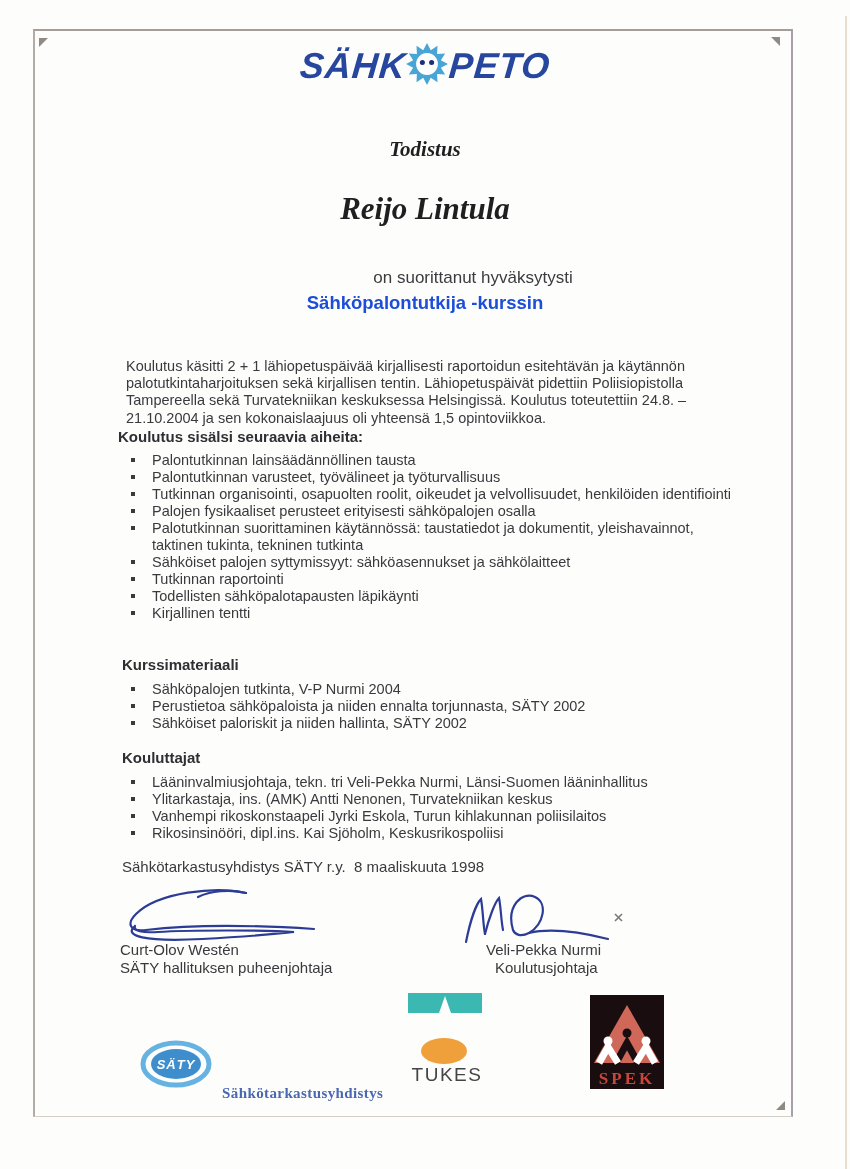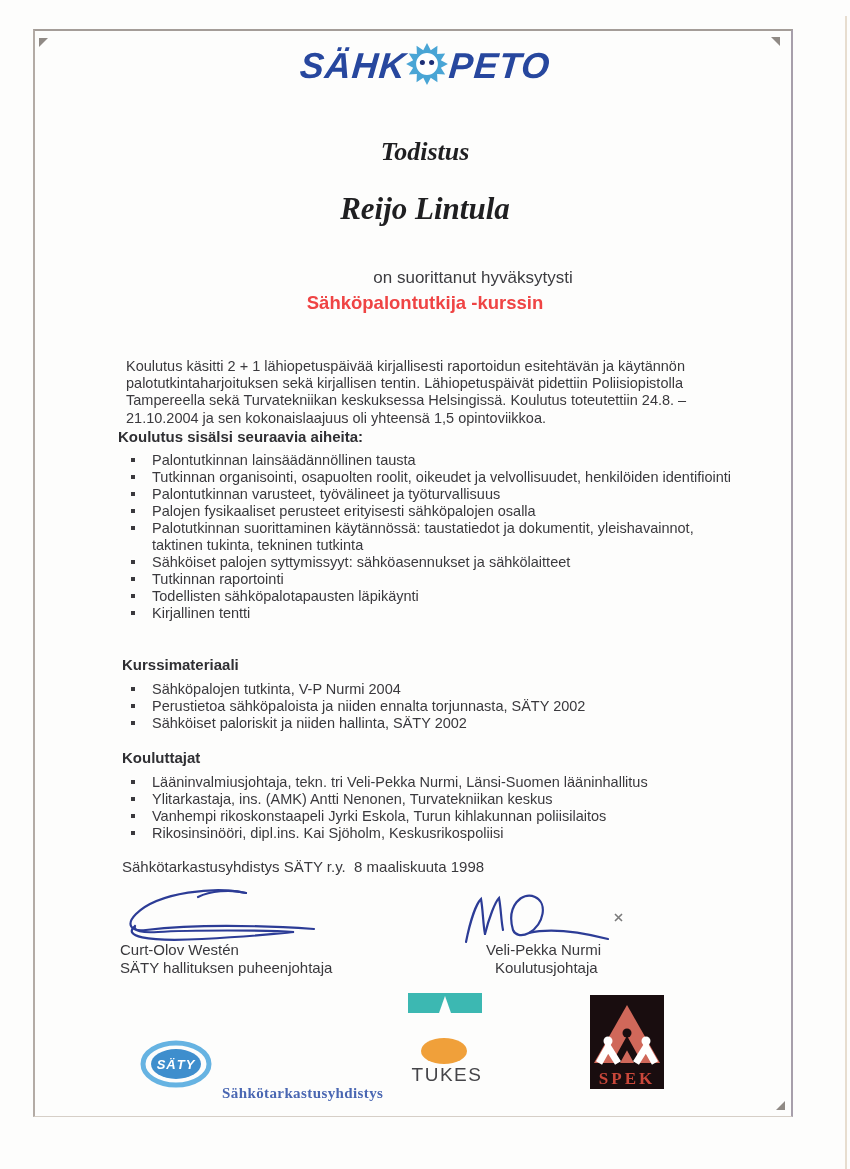--- a/index.html
+++ b/index.html
@@ -25,24 +25,24 @@
   .scan-edge{right:3px;top:16px;width:2px;height:1153px;background:#e7ddcf;}
 
   
   .brand{top:42px;display:flex;justify-content:center;align-items:center;gap:1px;}
   .brand-text{font-style:italic;font-weight:700;font-size:36px;color:var(--logoBlue);
               transform:skewX(-5deg);letter-spacing:1px;}
   .sun{width:44px;height:44px;margin:0 -1px 4px -2px;}
 
   
   .serifTitle{font-family:"Liberation Serif",serif;font-style:italic;font-weight:700;color:#1f1f21;}
-  .t-main{top:137px;font-size:26px;}
+  .t-main{top:137px;font-size:21px;}
   .t-name{top:191px;font-size:31px;}
   .sub1{top:268px;font-size:17px;color:#3c3c40;padding-left:48px;}
-  .sub2{top:292px;font-size:18.5px;font-weight:700;color:#ef4444;}
+  .sub2{top:292px;font-size:18.5px;font-weight:700;color:#1d4ed8;}
 
   
   .intro{left:114px;top:346px;width:636px;font-size:14.5px;line-height:17.2px;margin:12px;}
   .h{font-weight:700;font-size:15px;color:#2f2f33;}
   .list{list-style:none;margin:0;padding:0;width:606px;}
   .list li{position:relative;padding-left:24px;font-size:14.5px;line-height:17px;}
   .list li::before{content:"";position:absolute;left:3px;top:6px;width:4px;height:4px;background:#3a393d;}
   .s1h{left:118px;top:428px;} .s1l{left:128px;top:452px;}
   .s2h{left:122px;top:656px;} .s2l{left:128px;top:681px;}
   .s3h{left:122px;top:749px;} .s3l{left:128px;top:774px;}
@@ -92,22 +92,22 @@
   <div class="abs centered serifTitle t-main">Todistus</div>
   <div class="abs centered serifTitle t-name">Reijo Lintula</div>
   <div class="abs centered sub1">on suorittanut hyväksytysti</div>
   <div class="abs centered sub2">Sähköpalontutkija -kurssin</div>
 
   <p class="abs intro">Koulutus käsitti 2 + 1 lähiopetuspäivää kirjallisesti raportoidun esitehtävän ja käytännön palotutkintaharjoituksen sekä kirjallisen tentin. Lähiopetuspäivät pidettiin Poliisiopistolla Tampereella sekä Turvatekniikan keskuksessa Helsingissä. Koulutus toteutettiin 24.8. – 21.10.2004 ja sen kokonaislaajuus oli yhteensä 1,5 opintoviikkoa.</p>
 
   <div class="abs h s1h">Koulutus sisälsi seuraavia aiheita:</div>
   <ul class="abs list s1l">
     <li>Palontutkinnan lainsäädännöllinen tausta</li>
+    <li>Palontutkinnan varusteet, työvälineet ja työturvallisuus</li>
     <li>Tutkinnan organisointi, osapuolten roolit, oikeudet ja velvollisuudet, henkilöiden identifiointi</li>
-    <li>Palontutkinnan varusteet, työvälineet ja työturvallisuus</li>
     <li>Palojen fysikaaliset perusteet erityisesti sähköpalojen osalla</li>
     <li>Palotutkinnan suorittaminen käytännössä: taustatiedot ja dokumentit, yleishavainnot, taktinen tukinta, tekninen tutkinta</li>
     <li>Sähköiset palojen syttymissyyt: sähköasennukset ja sähkölaitteet</li>
     <li>Tutkinnan raportointi</li>
     <li>Todellisten sähköpalotapausten läpikäynti</li>
     <li>Kirjallinen tentti</li>
   </ul>
 
   <div class="abs h s2h">Kurssimateriaali</div>
   <ul class="abs list s2l">

